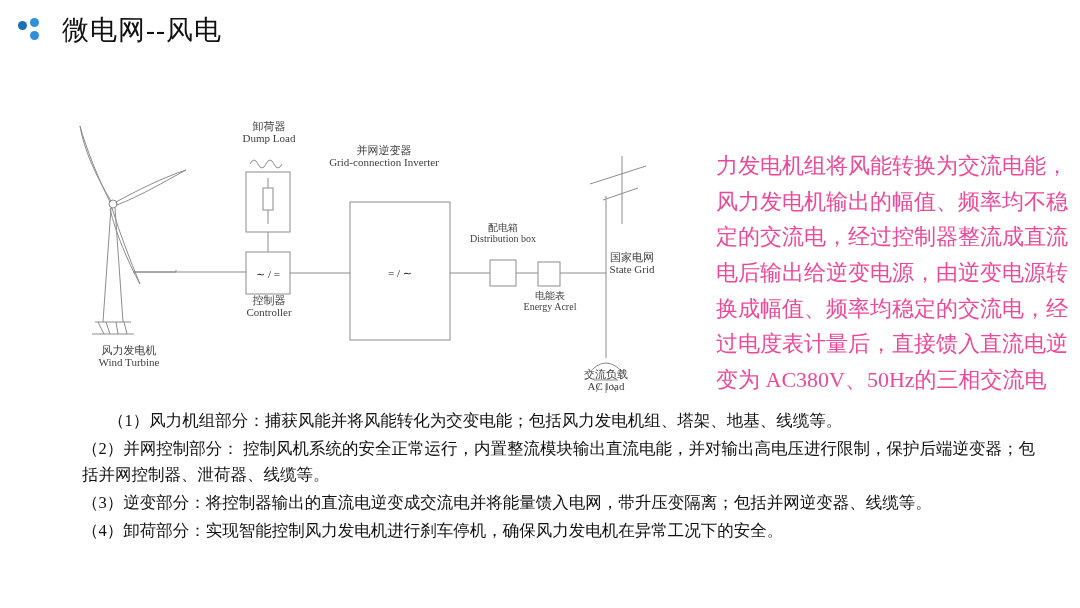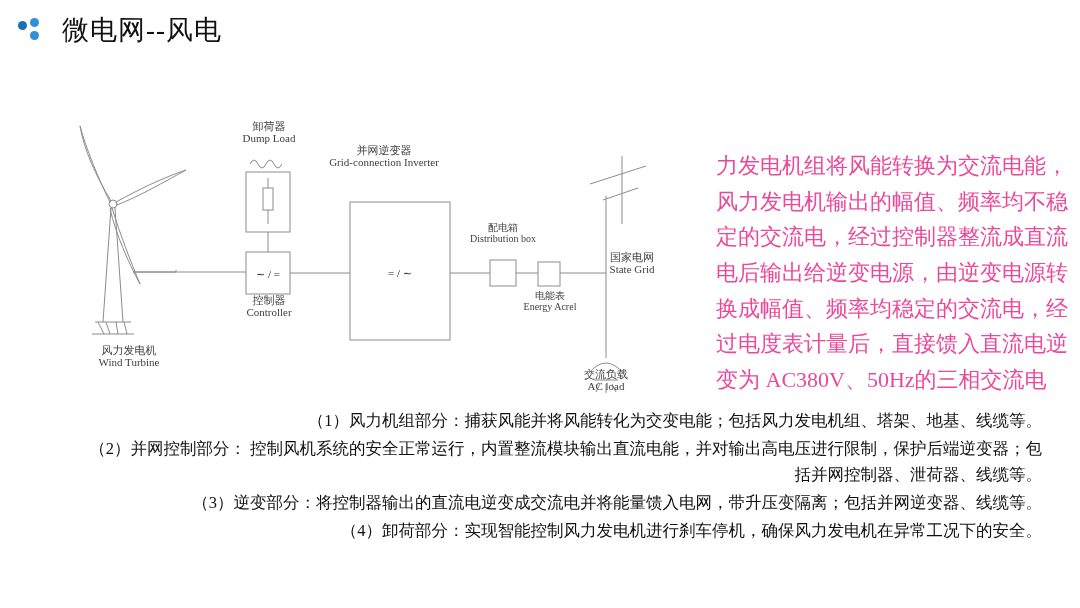--- a/index.html
+++ b/index.html
@@ -129,21 +129,20 @@
 
   
   .bullets {
     position: absolute;
     left: 82px; top: 408px;
     width: 960px;
     font-size: 16.5px;
     line-height: 1.62;
     color: #111;
     font-family: "Liberation Serif", serif;
-    text-align: right;
   }
   .bullets p {
     margin: 0 0 1px 0;
     text-indent: 0;
   }
   .bullets p.indent {
     text-indent: 26px;
   }
 </style>
 </head>

